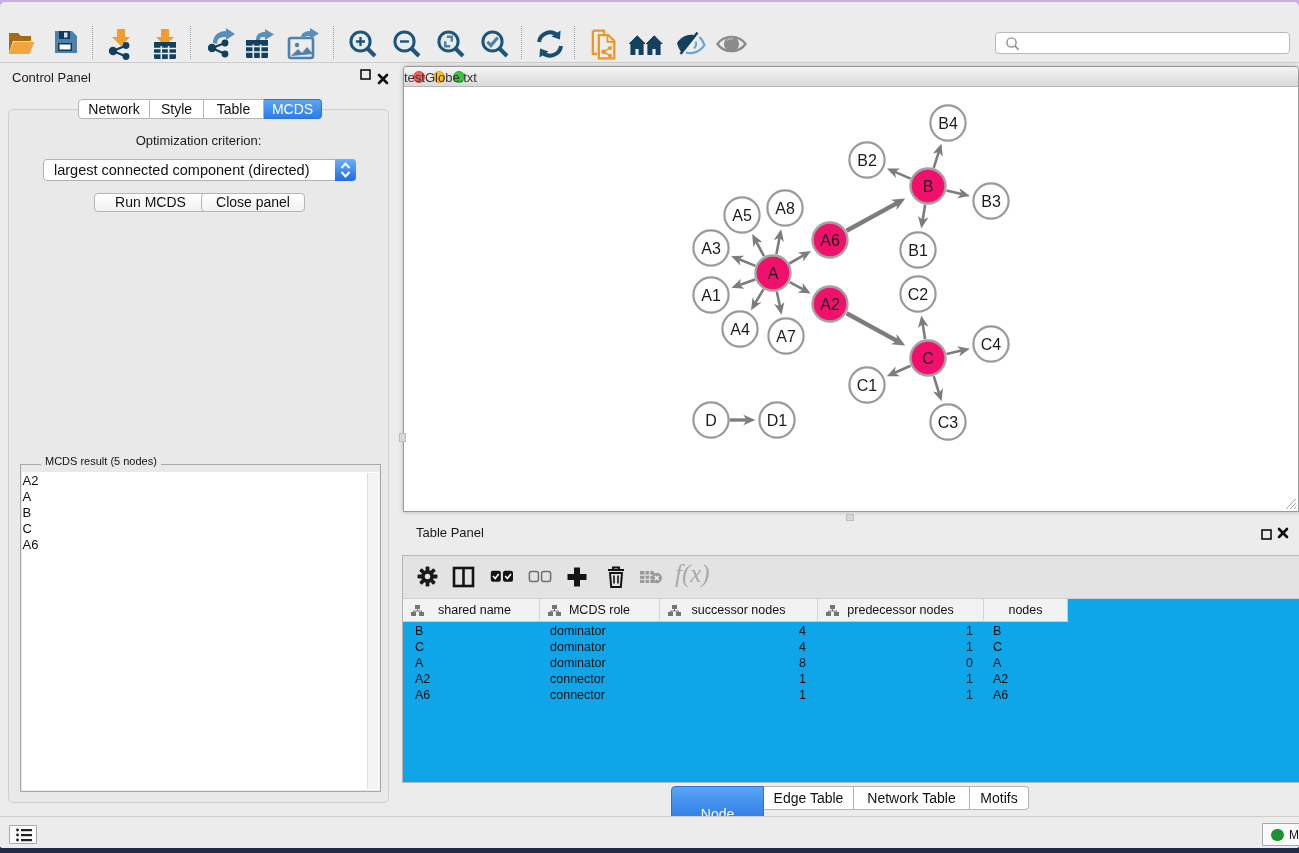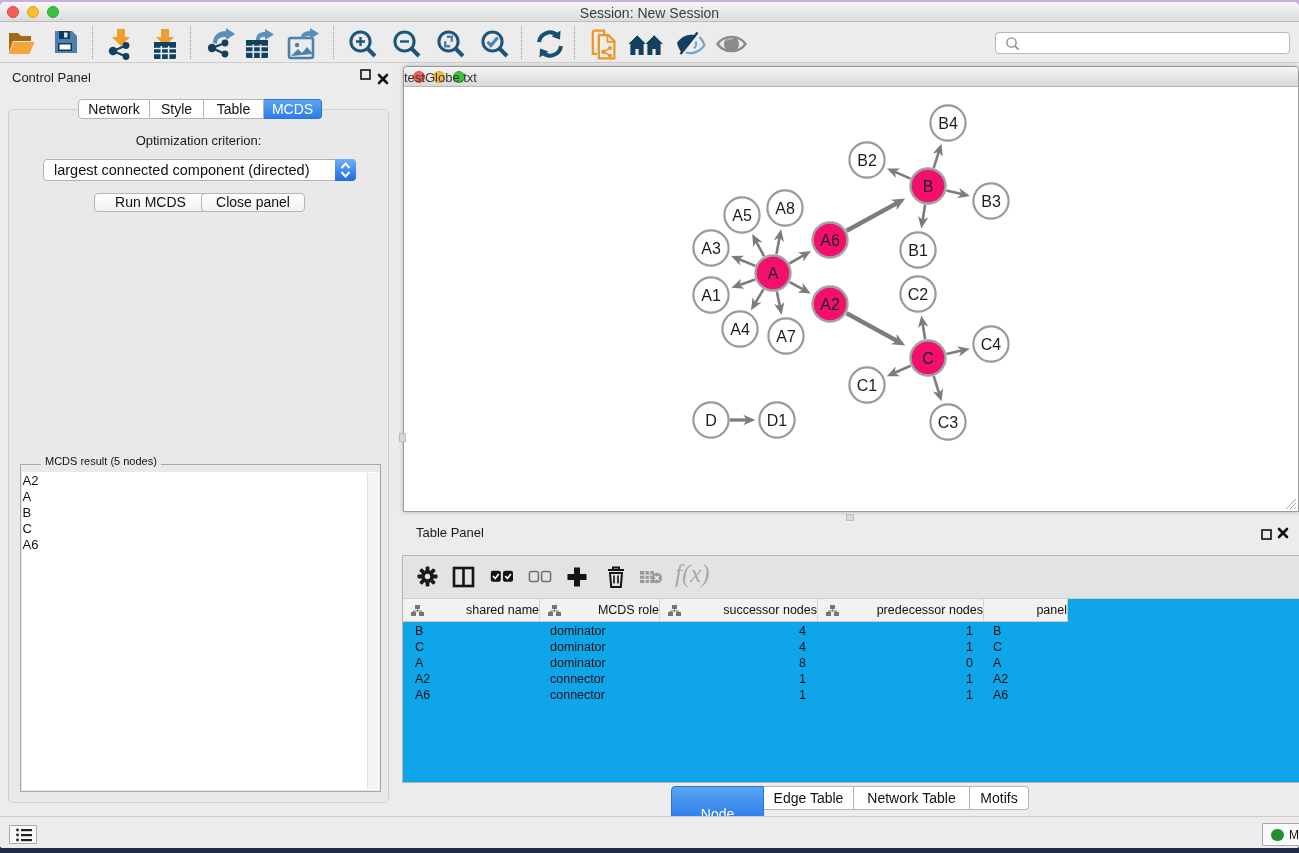--- a/index.html
+++ b/index.html
@@ -34,41 +34,35 @@
 #mcdssb{position:absolute;right:1px;top:1px;width:11px;height:316px;background:#f4f4f4;border-left:1px solid #e0e0e0}
 
 #netwin{position:absolute;left:403px;top:64px;width:896px;height:446px;background:#fff;border:1px solid #9a9a9a;border-radius:4px 4px 0 0;box-shadow:0 0 4px rgba(0,0,0,.25)}
 #nettitle{position:absolute;left:0;top:0;width:100%;height:20px;background:linear-gradient(#f4f4f4,#dadada);border-bottom:1px solid #b5b5b5;border-radius:4px 4px 0 0}
 #netcanvas{position:absolute;left:1px;top:21px;width:893px;height:423px;background:#fff}
 
 #tp-title{position:absolute;left:416px;top:522.5px;font-size:13px;color:#1a1a1a}
 #tp-box{position:absolute;left:402px;top:553px;width:981px;height:228px;background:#0ea5e9;border:1px solid #b5b5b5}
 #tp-toolbar{position:absolute;left:0;top:0;width:100%;height:43px;background:#e3e3e3;border-bottom:1px solid #cfcfcf}
 #tp-header{position:absolute;left:0;top:43px;width:665px;height:23px;background:#f2f2f2;border-bottom:1px solid #cccccc;border-right:1px solid #cccccc}
-.hcell{position:absolute;top:0;height:23px;border-right:1px solid #d4d4d4;font-size:12.5px;color:#111;text-align:right;line-height:22px}
+.hcell{position:absolute;top:0;height:23px;border-right:1px solid #d4d4d4;font-size:12.5px;color:#111;text-align:center;line-height:22px}
 .hicon{position:absolute;top:6px;width:13px;height:11px}
 .trow{position:absolute;font-size:12.5px;color:#111;height:16px;line-height:16px}
 .num{text-align:right}
 
 #bt-tabs{position:absolute;left:671px;top:784px}
 .tab.bt{height:24px;line-height:23px}
 
 #statusbar{position:absolute;left:0;top:814px;width:100%;height:32px;border-top:1px solid #cdcdcd;background:#ececec}
 #listbtn{position:absolute;left:9px;top:822.5px;width:28px;height:19px;background:#fafafa;border:1px solid #a9a9a9;border-radius:1px}
 #membtn{position:absolute;left:1262px;top:820.5px;width:74px;height:23px;background:#fafafa;border:1px solid #a9a9a9;border-radius:1px;font-size:12px;color:#111}
 </style></head>
 <body>
 <div id="wallpaper-top"></div>
 <div id="win">
-<div id="titlebar">
- <div class="tl" style="left:7px;background:#f45f58;border:1px solid #dd4741"></div>
- <div class="tl" style="left:27px;background:#f9bd32;border:1px solid #dfa023"></div>
- <div class="tl" style="left:47px;background:#39c43f;border:1px solid #2aa82f"></div>
- <div id="title-text">Session: New Session</div>
-</div>
 <div id="toolbar">
 <svg class="ticon" style="left:7px;top:7px" width="30" height="27" viewBox="0 0 30 27">
  <path d="M2 3h9l3 3h10v5H6L2 22Z" fill="#a86a10"></path>
  <path d="M6.5 12h21l-5 12H1.5Z" fill="#f2a43e"></path>
 </svg>
 <svg class="ticon" style="left:53px;top:6px" width="26" height="26" viewBox="0 0 26 26">
  <path d="M2 2h17l5 5v17H2Z" fill="#4d80aa"></path>
  <path d="M6 2h11v8H6Z" fill="#0f3a5c"></path>
         <rect x="11" y="3.5" width="3.5" height="5" fill="#cfe0ee"></rect>
  <rect x="5" y="14" width="14" height="8" fill="#0f3a5c"></rect>
@@ -394,21 +388,21 @@
             </g>
           </svg>successor nodes</div>
   <div class="hcell" style="left:415px;width:166px"><svg class="hicon" style="left:8px" viewBox="0 0 13 11">
             <g fill="#757575">
               <rect x="4" y="0" width="5" height="4"></rect>
               <rect x="0" y="7" width="5" height="4"></rect>
               <rect x="8" y="7" width="5" height="4"></rect>
               <path d="M6.5 4v2M2.5 7V6h8v1" stroke="#757575" fill="none"></path>
             </g>
           </svg>predecessor nodes</div>
-  <div class="hcell" style="left:581px;width:83px;border-right:none">panel</div>
+  <div class="hcell" style="left:581px;width:83px;border-right:none">nodes</div>
  </div>
 <div class="trow" style="left:12px;top:66.5px">B</div>
 <div class="trow" style="left:147px;top:66.5px">dominator</div>
 <div class="trow num" style="left:257px;top:66.5px;width:146px">4</div>
 <div class="trow num" style="left:415px;top:66.5px;width:155px">1</div>
 <div class="trow" style="left:590px;top:66.5px">B</div>
 <div class="trow" style="left:12px;top:82.5px">C</div>
 <div class="trow" style="left:147px;top:82.5px">dominator</div>
 <div class="trow num" style="left:257px;top:82.5px;width:146px">4</div>
 <div class="trow num" style="left:415px;top:82.5px;width:155px">1</div>

